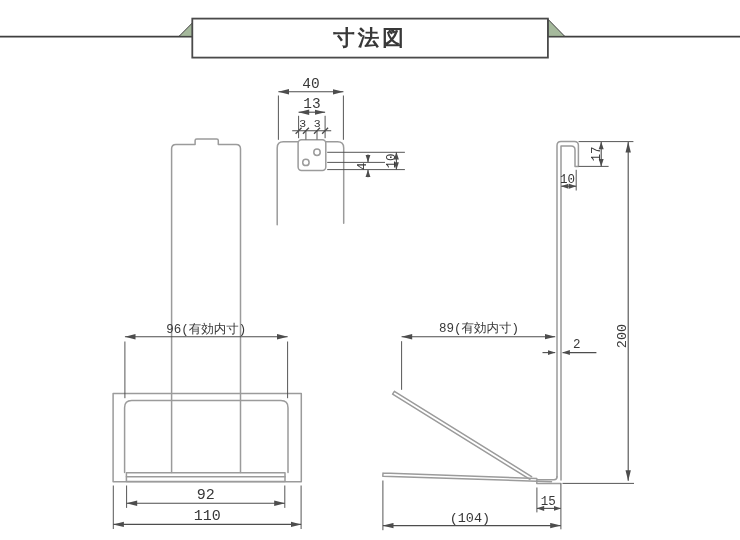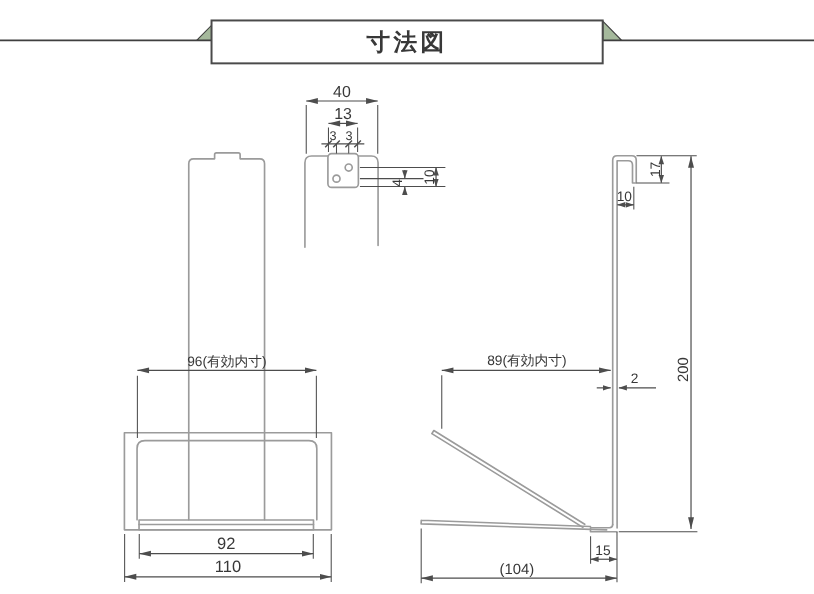--- a/index.html
+++ b/index.html
@@ -1,17 +1,17 @@
 <!DOCTYPE html>
 <html><head>
 <meta charset="utf-8">
 <style>
   html,body{margin:0;padding:0;background:#ffffff;}
   .stage{position:relative;width:740px;height:540px;background:#fff;overflow:hidden;
-         font-family:Liberation Sans, sans-serif;}
+         font-family:Liberation Mono, monospace;}
   svg{display:block;}
   .o    {stroke:#9b9b9b;stroke-width:1.5;fill:none;stroke-linejoin:round;stroke-linecap:round;}
   .of   {stroke:#9b9b9b;stroke-width:1.5;fill:#ffffff;stroke-linejoin:round;}
   .d    {stroke:#4d4d4d;stroke-width:1.1;fill:none;}
   .e    {stroke:#4d4d4d;stroke-width:0.95;fill:none;}
   .tick {stroke:#4d4d4d;stroke-width:1.3;fill:none;}
   .bl   {stroke:#3f3f3f;stroke-width:1.8;fill:none;}
   .bbox {fill:#ffffff;stroke:#4a4a4a;stroke-width:1.8;}
   .tri  {stroke:#3f3f3f;stroke-width:1;}
   text  {fill:#383838;}

